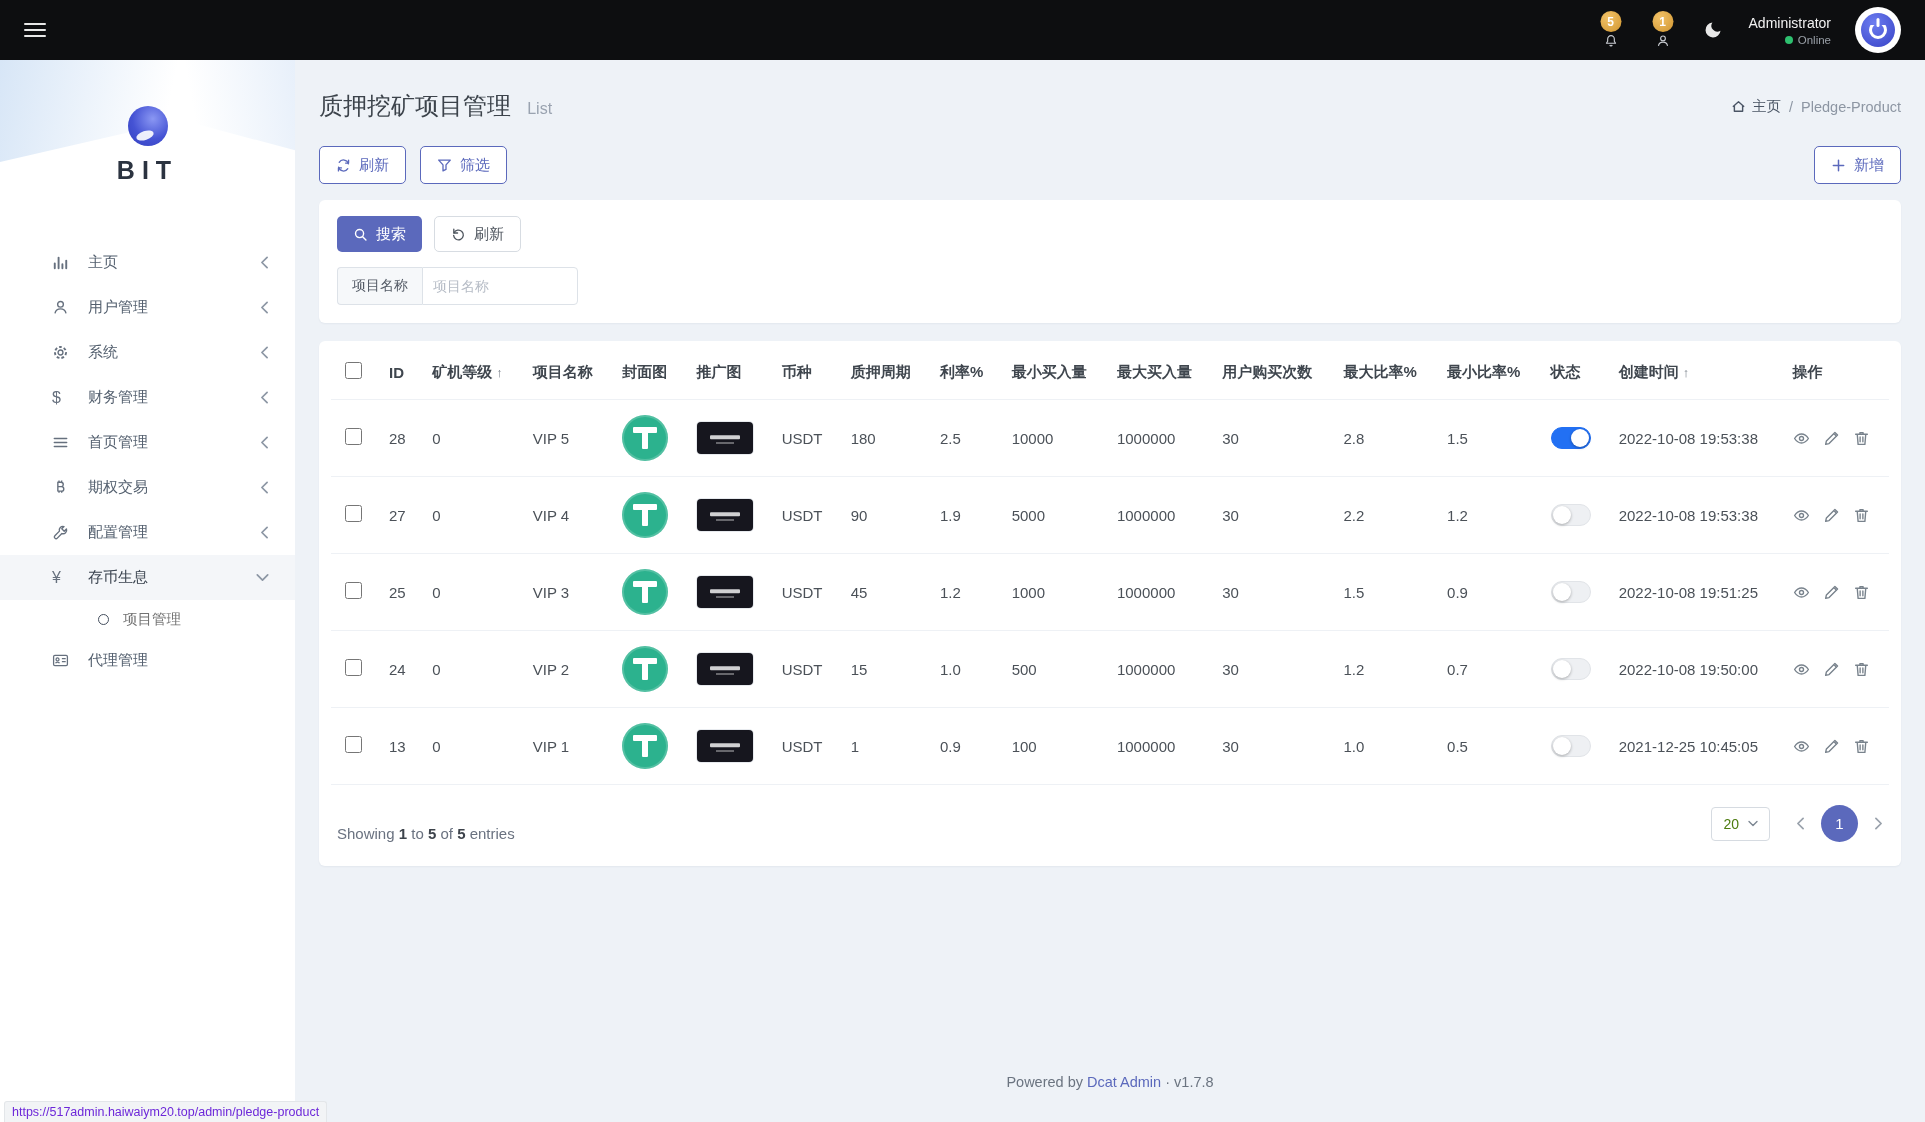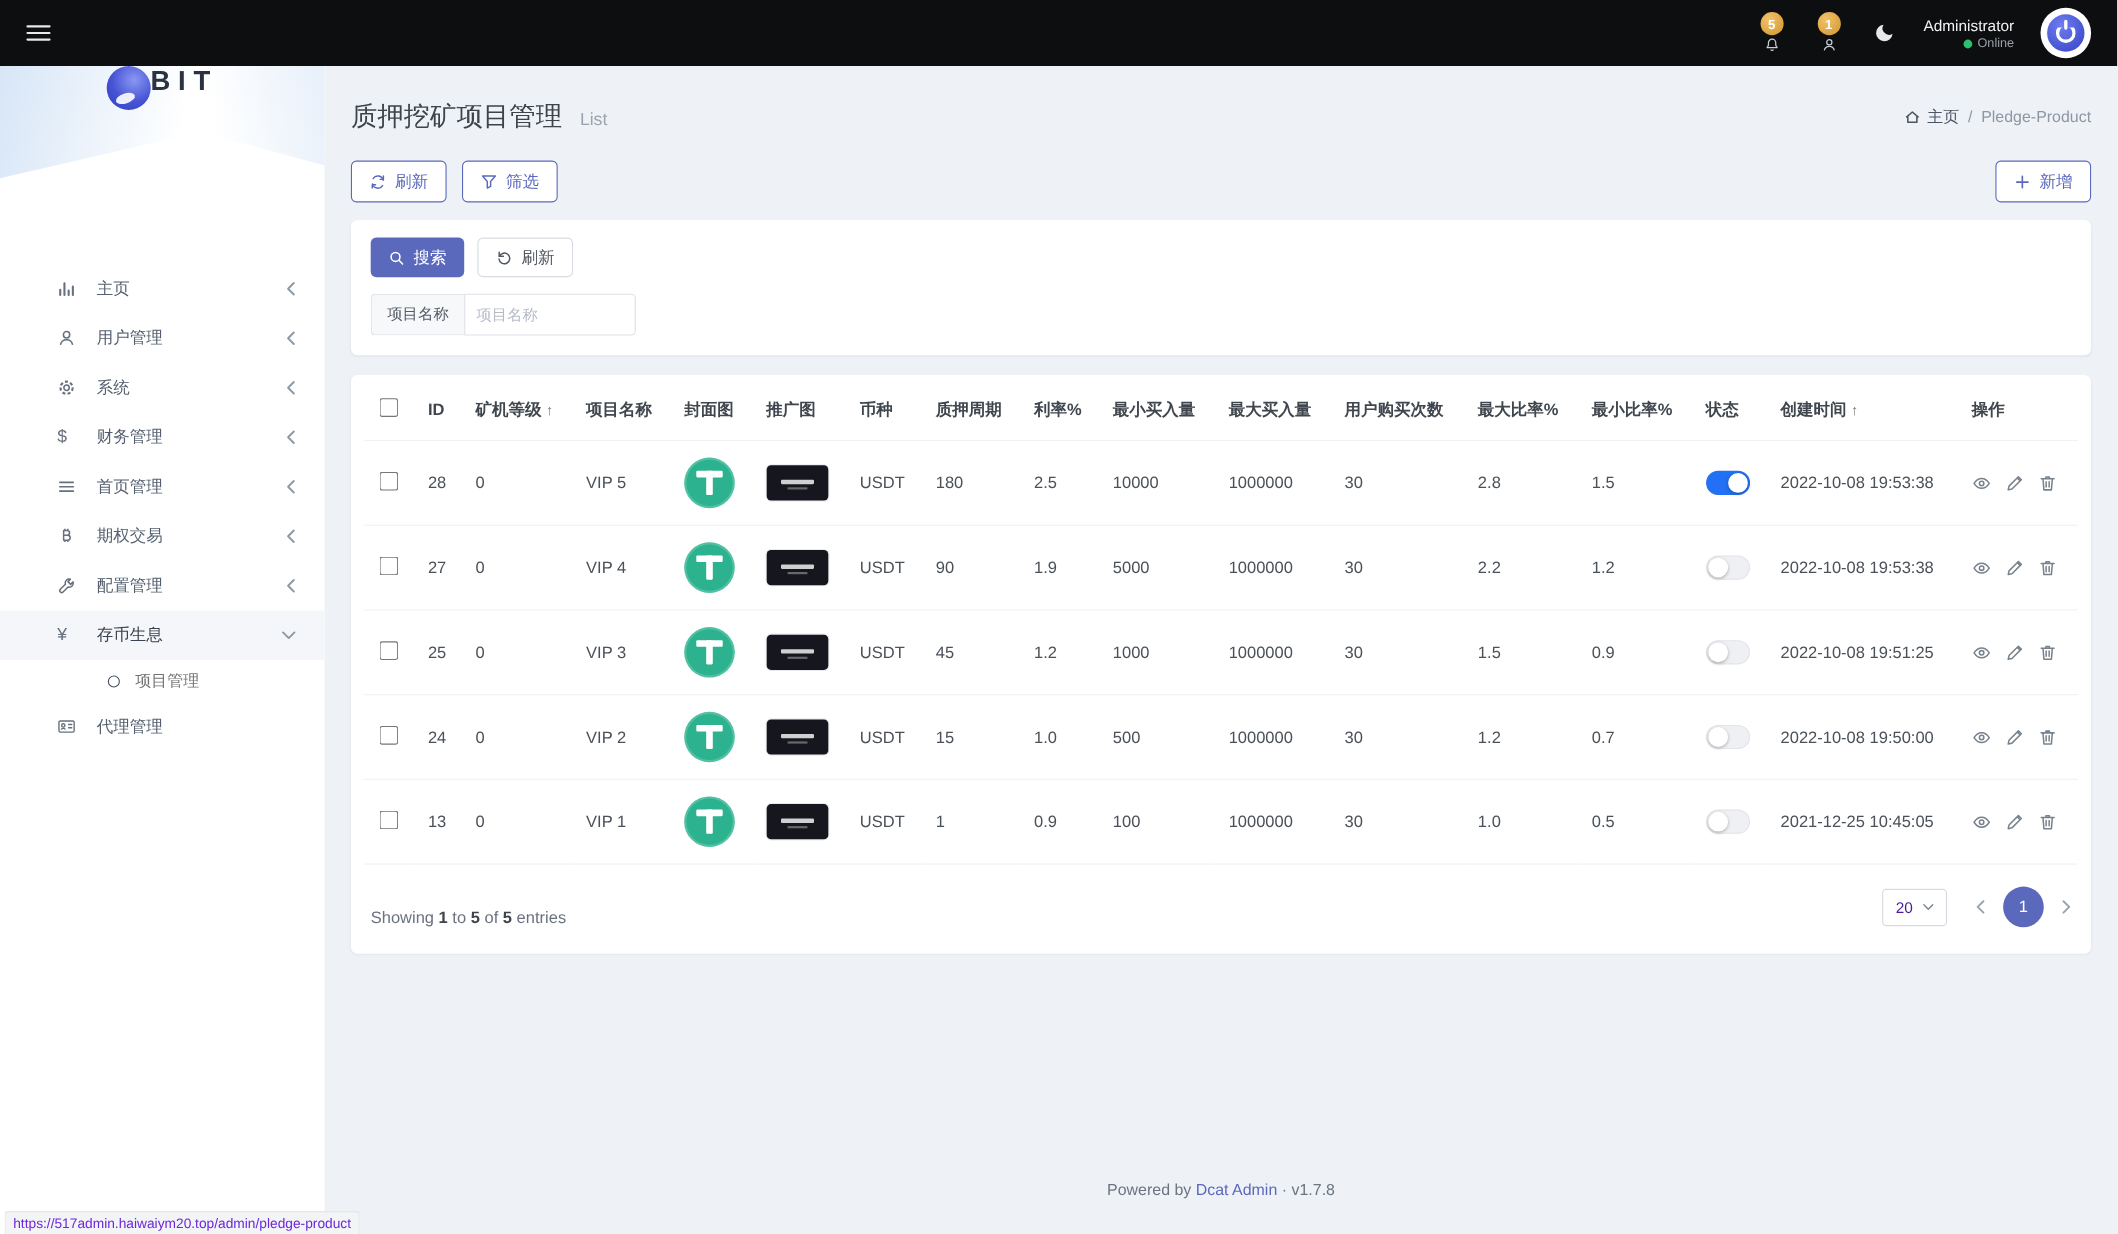--- a/index.html
+++ b/index.html
@@ -26,21 +26,21 @@
   .user-name{font-size:14px;color:#f2f2f2}
   .user-status{margin-top:3px;font-size:11.5px;color:#9aa0a8;display:flex;align-items:center;justify-content:flex-end;gap:5px}
   .online-dot{width:8px;height:8px;border-radius:50%;background:#2ec06f}
   .avatar{width:46px;height:46px;border-radius:50%;background:#fff;display:flex;align-items:center;justify-content:center}
   .avatar-logo{width:34px;height:34px;border-radius:50%;background:radial-gradient(circle at 38% 30%,#6d7df0,#3742c6);position:relative}
   .avatar-logo::before{content:"";position:absolute;inset:8px;border:3px solid #fff;border-radius:50%;clip-path:polygon(0 22%,100% 22%,100% 100%,0 100%)}
   .avatar-logo::after{content:"";position:absolute;top:5px;left:50%;transform:translateX(-50%);width:3px;height:9px;background:#fff;border-radius:2px}
 
   
   .sidebar{position:absolute;top:60px;left:0;bottom:0;width:295px;background:#fff;overflow:hidden}
-  .logo-area{position:relative;height:170px;display:flex;flex-direction:row;justify-content:center;overflow:hidden}
+  .logo-area{position:relative;height:170px;display:flex;flex-direction:column;align-items:center;justify-content:center;overflow:hidden}
   .wave-a{position:absolute;top:-55px;left:-40px;width:300px;height:130px;background:linear-gradient(115deg,rgba(160,195,235,.55),rgba(160,195,235,0) 70%);transform:rotate(-13deg)}
   .wave-b{position:absolute;top:-35px;right:-80px;width:260px;height:110px;background:linear-gradient(245deg,rgba(170,200,238,.5),rgba(190,215,240,0) 70%);transform:rotate(15deg)}
   .logo-mark{width:40px;height:40px;border-radius:50%;background:radial-gradient(circle at 62% 32%,#8a97f3 0%,#4553d4 55%,#323fbe 100%);position:relative;margin-bottom:10px;z-index:1}
   .logo-mark::after{content:"";position:absolute;left:8px;bottom:6px;width:18px;height:9px;border-radius:50%;background:rgba(255,255,255,.9);transform:rotate(-18deg)}
   .logo-text{font-size:25px;font-weight:700;letter-spacing:7px;color:#2b3340;z-index:1}
   .menu{padding:10px 0 0}
   .menu-item{display:flex;align-items:center;height:45px;padding:0 26px 0 52px;color:#54606f;font-size:15px}
   .menu-item .mi-icon{width:36px;display:flex;align-items:center;color:#66707e}
   .menu-item .mi-icon svg{width:17px;height:17px}
   .mi-icon .txt{font-size:16px;line-height:17px}
@@ -96,21 +96,21 @@
   .toggle.on{background:#2270f3;border-color:#2270f3}
   .toggle.on .knob{left:auto;right:1px}
   .actions{display:flex;gap:12px;align-items:center}
   .actions button{width:18px;height:18px;color:#78828c;display:flex;align-items:center;justify-content:center}
   .actions svg{width:17px;height:17px}
 
   .table-footer{display:flex;align-items:flex-end;padding:20px 6px 24px}
   .summary{color:#6a7280;font-size:15px}
   .summary b{color:#3d434b}
   .pager{margin-left:auto;display:flex;align-items:center;gap:26px}
-  .page-size{display:inline-flex;align-items:center;gap:9px;border:1px solid #d6dbe1;border-radius:4px;height:34px;padding:0 11px;color:#4c1d95;font-size:14px;background:#fff}
+  .page-size{display:inline-flex;align-items:center;gap:9px;border:1px solid #d6dbe1;border-radius:4px;height:34px;padding:0 11px;color:#4d7c0f;font-size:14px;background:#fff}
   .page-size svg{width:10px;height:7px;color:#7b8591}
   .page-nav{display:flex;align-items:center;gap:16px}
   .page-arrow{color:#9aa2ac;display:flex;align-items:center}
   .page-arrow svg{width:9px;height:13px}
   .page-current{width:37px;height:37px;border-radius:50%;background:#5b69bc;color:#fff;display:flex;align-items:center;justify-content:center;font-size:15px}
 
   .powered{margin-top:auto;text-align:center;padding:16px 0 32px;color:#6b7480;font-size:14.5px}
   .powered .brand{color:#5b69bc;text-decoration:none}
   .statusbar{position:absolute;left:4px;bottom:0;background:#f2f4f6;border:1px solid #e3e6e9;border-bottom:none;border-radius:3px 3px 0 0;padding:3px 7px;font-size:12.5px;color:#6d28d9;z-index:20;max-width:330px;overflow:hidden;text-overflow:ellipsis;white-space:nowrap}
 </style>

